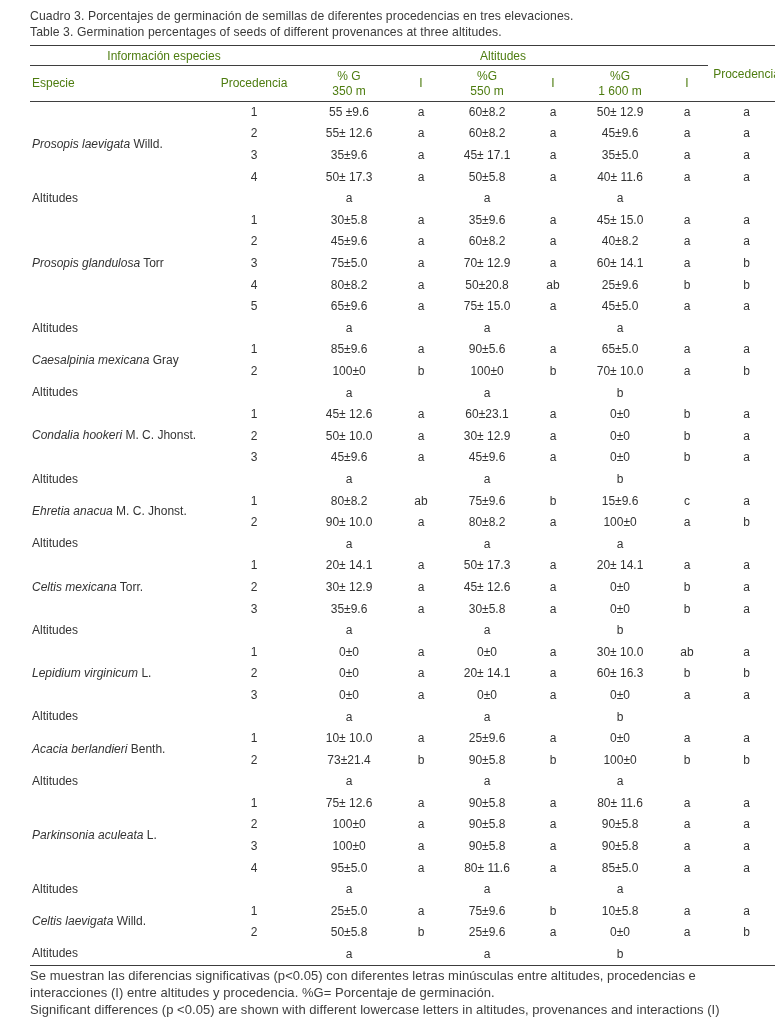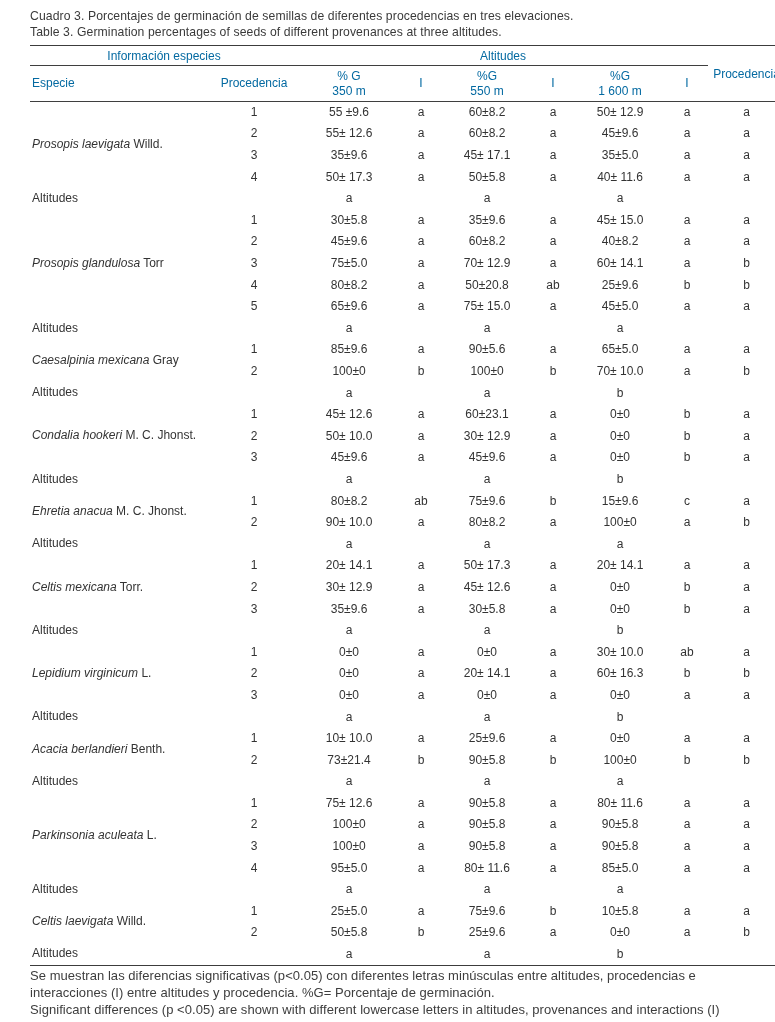--- a/index.html
+++ b/index.html
@@ -10,21 +10,21 @@
     color:#2e2e2e;
   }
   .page { padding:8px 10px 0 10px;margin-left:20px; }
   .caption { font-size:12.2px; line-height:1.32; color:#3a3a3a; letter-spacing:0.1px; }
   table.germ {
     width:755px; margin-top:5px;
     border-collapse:collapse; table-layout:fixed;
     border-top:1.4px solid #3c3c3c;
     border-bottom:1.4px solid #3c3c3c;
   }
-  th { font-weight:normal; font-size:12px; color:#0369a1; text-align:center; vertical-align:middle; padding:0; }
+  th { font-weight:normal; font-size:12px; color:#4d7c0f; text-align:center; vertical-align:middle; padding:0; }
   td { font-size:12px; color:#333; text-align:center; vertical-align:middle; padding:0; height:21.6px; line-height:1.1; }
   tr.grp-row th { height:20px; }
   th.grp { border-bottom:1px solid #3f3f3f; }
   tr.col-row th { height:36px; border-bottom:1px solid #3f3f3f; line-height:1.25; }
   th.proc-r { border-bottom:1px solid #3f3f3f; }
   th.sp-h { text-align:left; padding-left:2px; }
   td.sp { text-align:left; padding-left:2px; line-height:1.15; }
   td.sp i { font-style:italic; }
   .footnote { font-size:13px; line-height:1.32; color:#3d3d3d; letter-spacing:0.05px; }
   .footnotes { margin-top:1px; }

